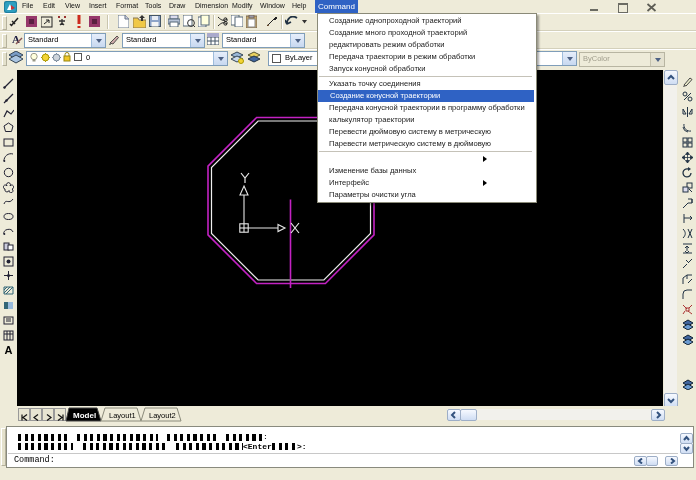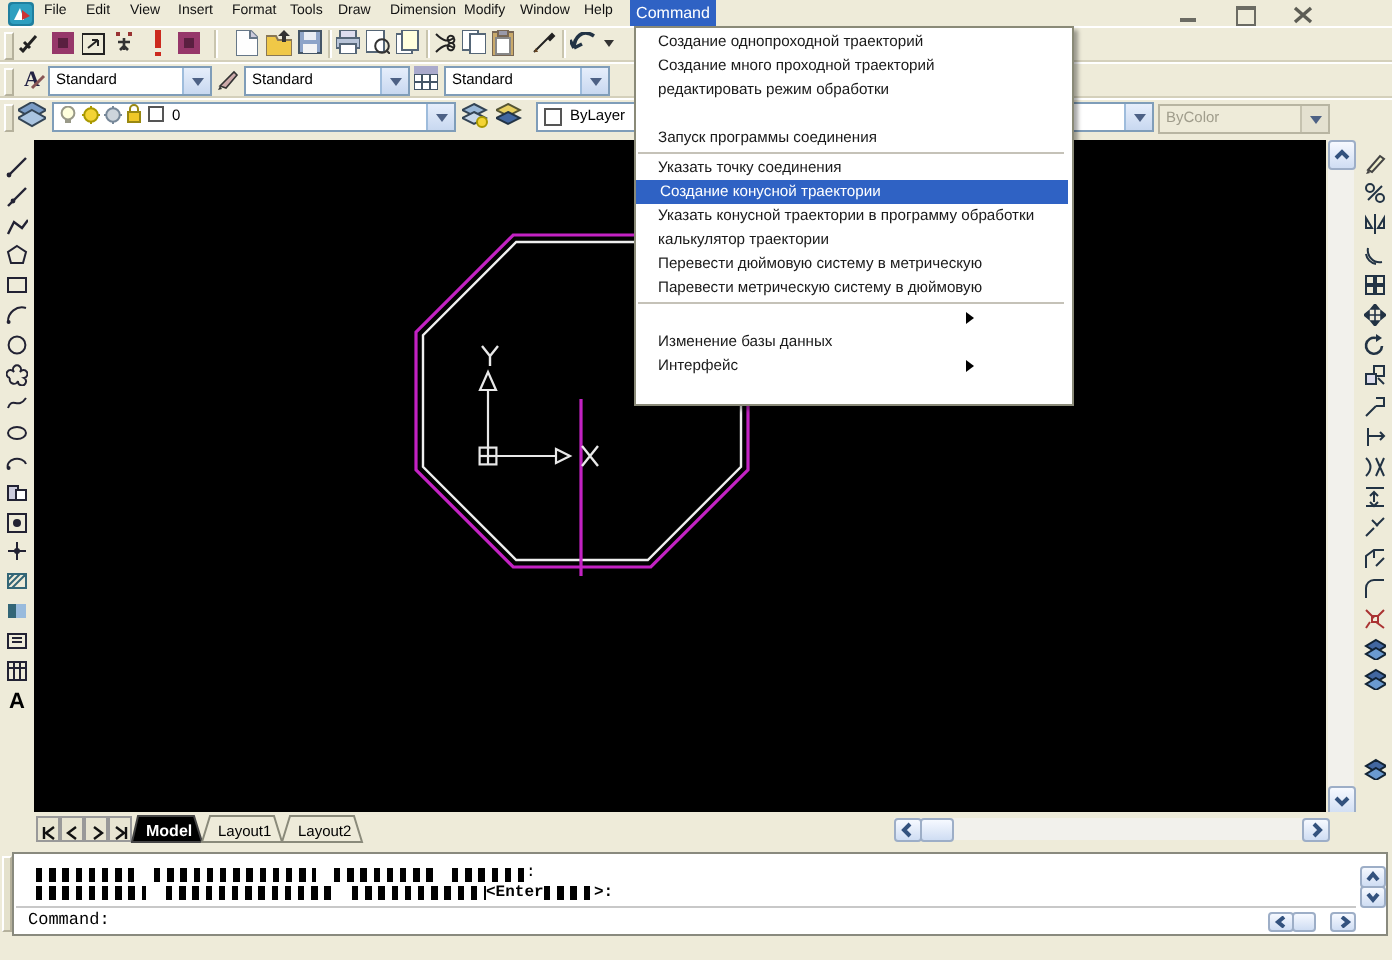--- a/index.html
+++ b/index.html
@@ -456,26 +456,28 @@
     <svg width="8" height="6" viewBox="0 0 8 6">
       <path d="M3,0.5 L6,3 L3,5.5" fill="none" stroke="#33527e" stroke-width="2"></path>
     </svg>
   </div>
 
 <div class="ab" style="left:317px;top:13px;width:218px;height:188px;background:#fff;border:1px solid #8a8a78;box-shadow:2px 2px 2px rgba(0,0,0,0.35);"></div>
 <div class="ab" style="left:317px;top:13px;width:176px;height:188px;">
  <div class="mi" style="top:2px;">Создание однопроходной траекторий</div>
  <div class="mi" style="top:14px;">Создание много проходной траекторий</div>
  <div class="mi" style="top:26px;">редактировать режим обработки</div>
- <div class="mi" style="top:50px;">Запуск программы соединения</div>
+ <div class="mi" style="top:38px;">Передача траектории в режим обработки</div>
+ <div class="mi" style="top:50px;">Запуск конусной обработки</div>
  <div style="position:absolute;left:2px;top:63px;width:213px;height:1px;background:#c5c2b8;"></div>
  <div class="mi" style="left:1px;top:77px;width:204px;background:#2f62c4;color:#fff;padding-left:12px;">Создание конусной траектории</div>
  <div class="mi" style="top:65px;">Указать точку соединения</div>
- <div class="mi" style="top:89px;">Указать конусной траектории в программу обработки</div>
+ <div class="mi" style="top:89px;">Передача конусной траектории в программу обработки</div>
  <div class="mi" style="top:101px;">калькулятор траектории</div>
  <div class="mi" style="top:113px;">Перевести дюймовую систему в метрическую</div>
  <div class="mi" style="top:125px;">Паревести метрическую систему в дюймовую</div>
  <div style="position:absolute;left:2px;top:138px;width:213px;height:1px;background:#c5c2b8;"></div>
  <div class="mi" style="top:152px;">Изменение базы данных</div>
  <div class="mi" style="top:164px;">Интерфейс</div>
+ <div class="mi" style="top:176px;">Параметры очистки угла</div>
  <div style="position:absolute;right:6px;top:143px;width:0;height:0;border-top:3px solid transparent;border-bottom:3px solid transparent;border-left:4px solid #000;"></div>
  <div style="position:absolute;right:6px;top:167px;width:0;height:0;border-top:3px solid transparent;border-bottom:3px solid transparent;border-left:4px solid #000;"></div>
 </div>
 
 </body></html>

